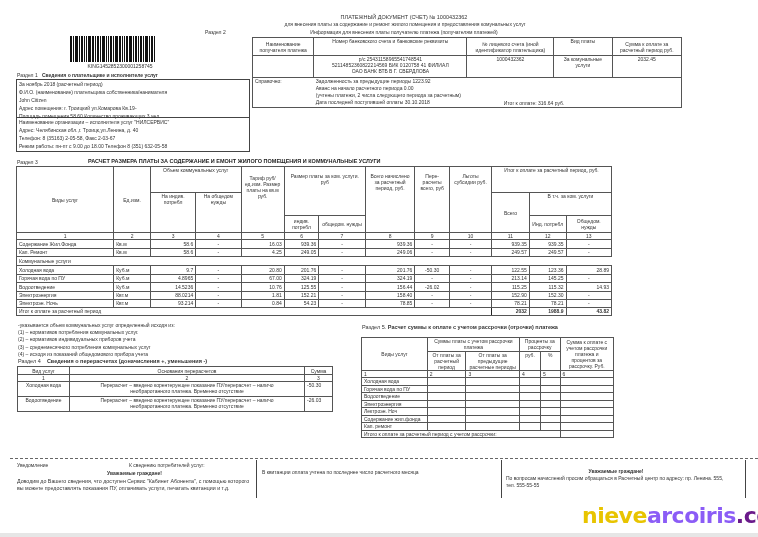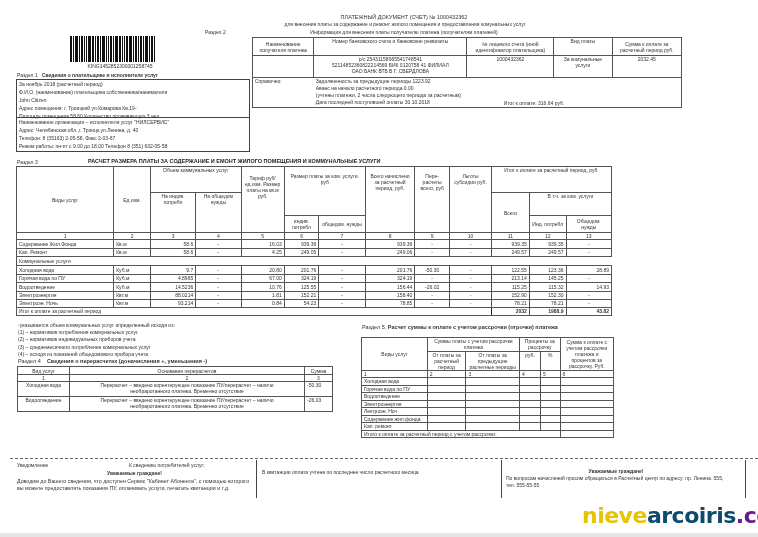--- a/index.html
+++ b/index.html
@@ -10,21 +10,21 @@
   td, th { border: 0.6px solid #555; padding: 0 2px; font-weight: normal; vertical-align: middle; }
   .c { text-align: center; }
   .r { text-align: right; }
   .b { font-weight: bold; }
   .barcode { display: flex; height: 26px; align-items: stretch; }
   .barcode span { display: block; background: #111; margin-right: 1px; }
   .dash { border-top: 1px dashed #666; }
   .vline { border-left: 1px solid #444; }
   .logo { font-family: "DejaVu Sans", sans-serif; font-weight: bold; font-size: 22px; letter-spacing: -0.5px; }
   .logo .a { color: #e8c400; }
-  .logo .b2 { color: #0c4a6e; }
+  .logo .b2 { color: #8b5cf6; }
   .logo .c2 { color: #6a1a8a; }
   .grayband { background: #e6e6e6; }
   p { margin: 0; }
 </style>
 </head>
 <body>
 
 <div class="abs c" style="left:250px;top:14px;width:308px;font-size:5.5px;">ПЛАТЕЖНЫЙ ДОКУМЕНТ (СЧЕТ) № 1000432362</div>
 <div class="abs c" style="left:190px;top:21px;width:430px;font-size:5px;">для внесения платы за содержание и ремонт жилого помещения и предоставления комунальных услуг</div>
 <div class="abs" style="left:205px;top:29px;font-size:5px;">Раздел 2</div>

